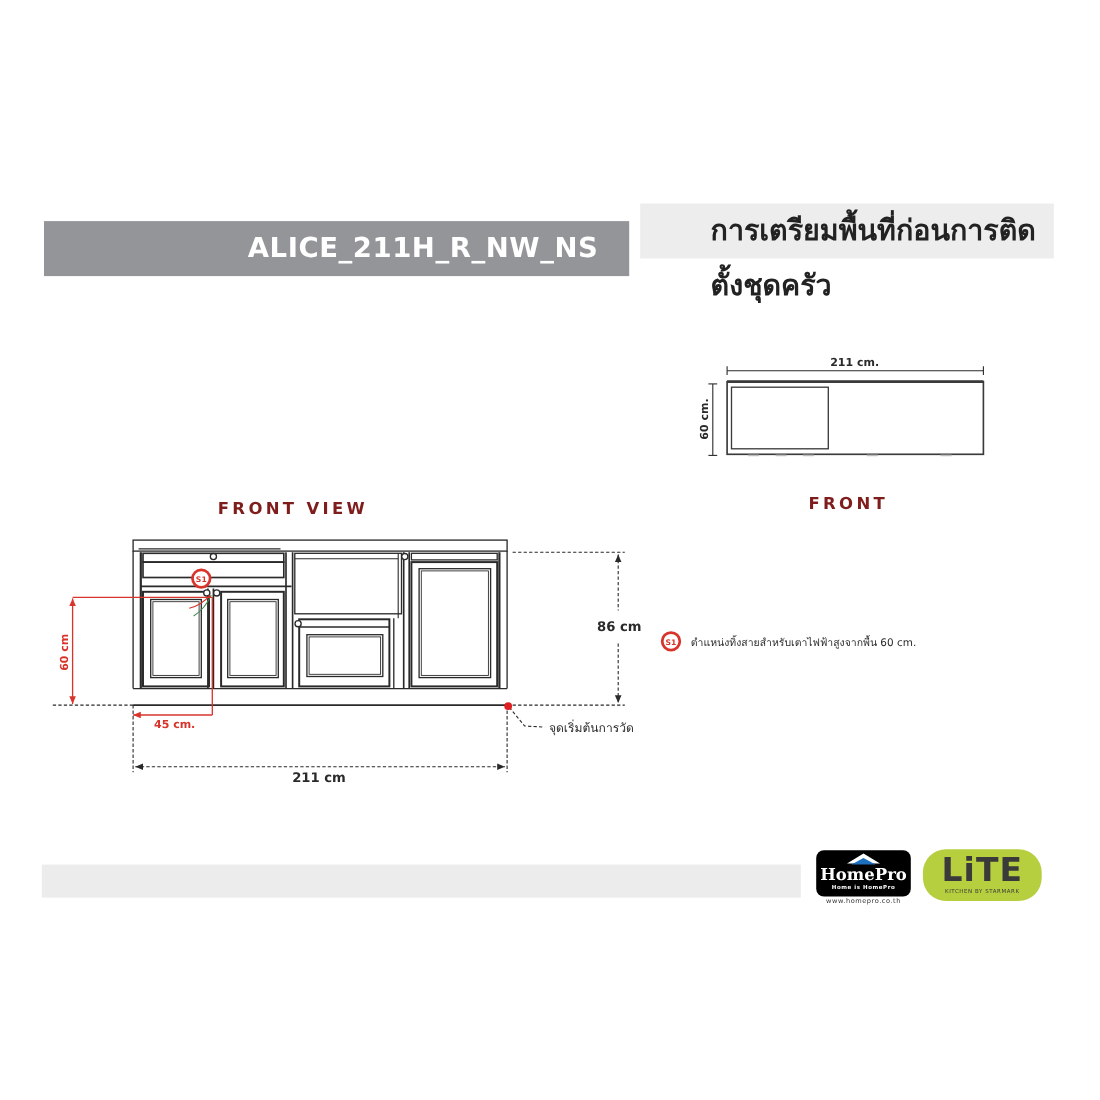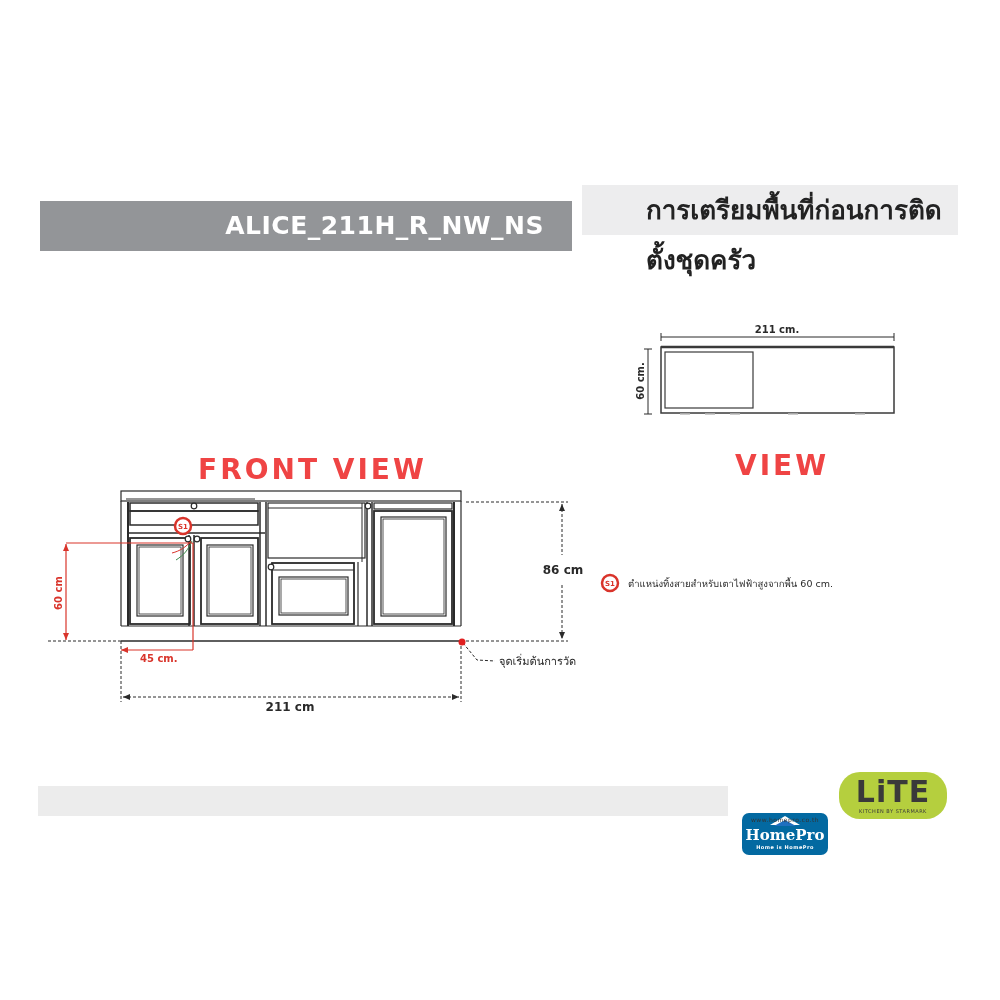--- a/index.html
+++ b/index.html
@@ -2,45 +2,45 @@
 <html><head>
 <meta charset="utf-8">
 <style>
   html,body{margin:0;padding:0;background:#ffffff;}
   body{width:1000px;height:1000px;position:relative;overflow:hidden;font-family:"DejaVu Sans",sans-serif;}
   .abs{position:absolute;}
   .title-bar{left:40px;top:201px;width:532px;height:50px;background:#939598;}
   .title-bar .txt{position:absolute;right:28px;top:0;line-height:50px;color:#ffffff;font-size:25px;font-weight:bold;letter-spacing:0.5px;font-family:"DejaVu Sans",sans-serif;}
   .subtitle-bar{left:582px;top:185px;width:376px;height:50px;background:#ededee;}
   .subtitle-bar .txt{position:absolute;left:16px;top:0;line-height:50px;color:#222222;font-size:26px;font-weight:bold;margin-left:48px;}
-  .view-label{color:#ef4444;font-weight:bold;font-size:28px;letter-spacing:3px;}
+  .view-label{color:#7f1d1d;font-weight:bold;font-size:15px;letter-spacing:3px;}
   .footer-bar{left:38px;top:786px;width:690px;height:30px;background:#ececec;}
   svg text{font-family:"DejaVu Sans",sans-serif;}
-  .logo-hp{left:742px;top:773px;width:86px;height:42px;background:#0369a1;border-radius:7px;margin-top:40px;}
+  .logo-hp{left:742px;top:773px;width:86px;height:42px;background:#000000;border-radius:7px;}
   .logo-hp .roof{position:absolute;left:28px;top:3px;width:0;height:0;border-left:15px solid transparent;border-right:15px solid transparent;border-bottom:9px solid #ffffff;}
   .logo-hp .roof2{position:absolute;left:32px;top:7px;width:0;height:0;border-left:11px solid transparent;border-right:11px solid transparent;border-bottom:6px solid #1f6fbf;}
   .logo-hp .name{position:absolute;left:0;top:13px;width:100%;text-align:center;color:#ffffff;font-family:"DejaVu Serif",serif;font-weight:bold;font-size:15px;}
   .logo-hp .tag{position:absolute;left:0;top:31px;width:100%;text-align:center;color:#ffffff;font-size:5px;font-weight:bold;letter-spacing:0.5px;}
   .hp-url{left:742px;top:816px;width:86px;text-align:center;font-size:6px;color:#333333;letter-spacing:0.5px;}
   .logo-lite{left:839px;top:772px;width:108px;height:47px;background:#b5cf3e;border-radius:21px;}
   .logo-lite .word{position:absolute;left:0;top:2px;width:100%;text-align:center;color:#3a3a3a;font-weight:bold;font-size:30px;letter-spacing:1px;}
   .logo-lite .sub{position:absolute;left:0;top:36px;width:100%;text-align:center;color:#3a3a3a;font-size:5px;letter-spacing:0.5px;}
 </style>
 </head>
 <body>
 
 <div class="abs title-bar">
   <span class="txt">ALICE_211H_R_NW_NS</span>
 </div>
 <div class="abs subtitle-bar">
   <span class="txt">การเตรียมพื้นที่ก่อนการติดตั้งชุดครัว</span>
 </div>
 
 <div class="abs view-label" style="left:198px;top:453px;">FRONT VIEW</div>
-<div class="abs view-label" style="left:735px;top:449px;">VIEW</div>
+<div class="abs view-label" style="left:735px;top:449px;">FRONT</div>
 
 <svg class="abs" style="left:0;top:0;" width="1000" height="1000" viewBox="0 0 1000 1000">
   <defs>
     <marker id="arrBlk" markerWidth="8" markerHeight="8" refX="7" refY="4" orient="auto-start-reverse" markerUnits="userSpaceOnUse">
       <path d="M0,1 L7,4 L0,7 Z" fill="#2a2a2a"></path>
     </marker>
     <marker id="arrRed" markerWidth="8" markerHeight="8" refX="7" refY="4" orient="auto-start-reverse" markerUnits="userSpaceOnUse">
       <path d="M0,1 L7,4 L0,7 Z" fill="#d9342b"></path>
     </marker>
   </defs>

